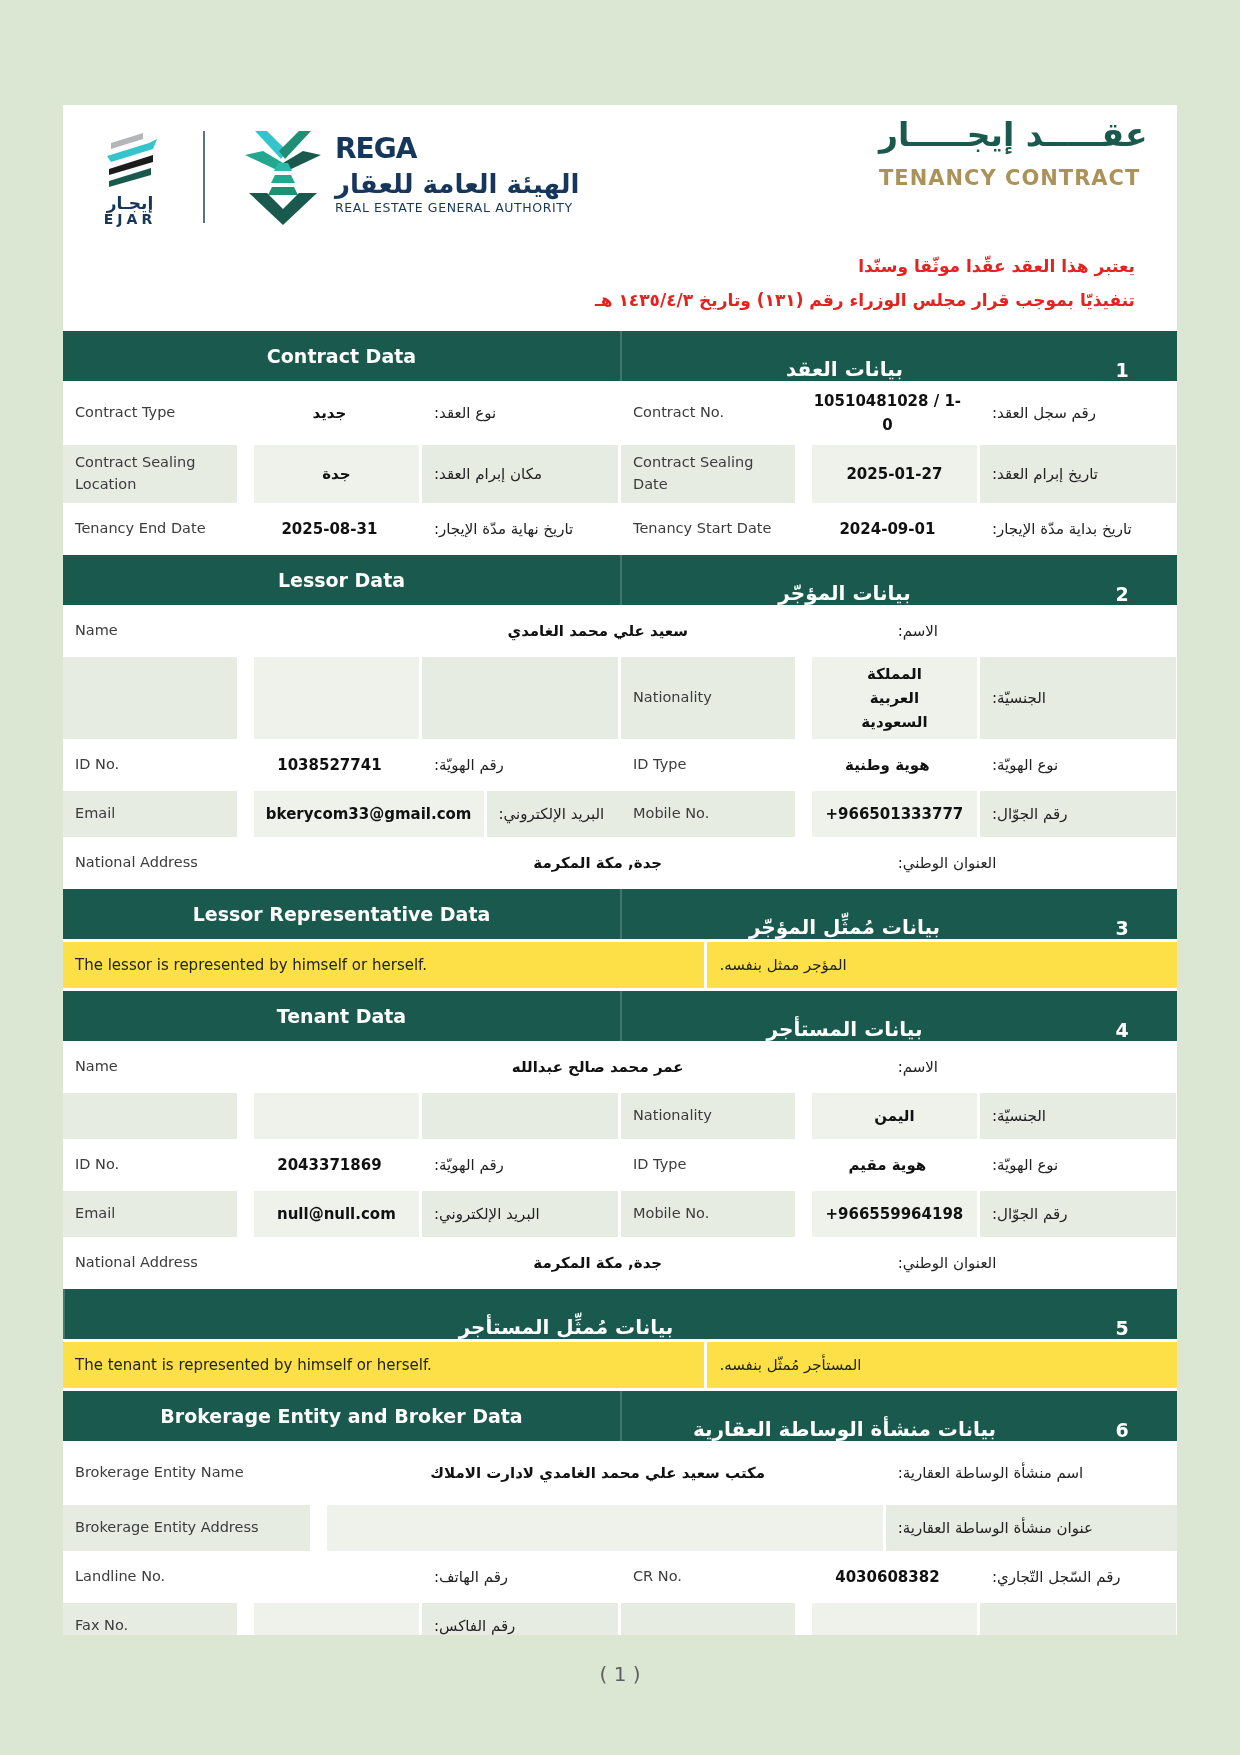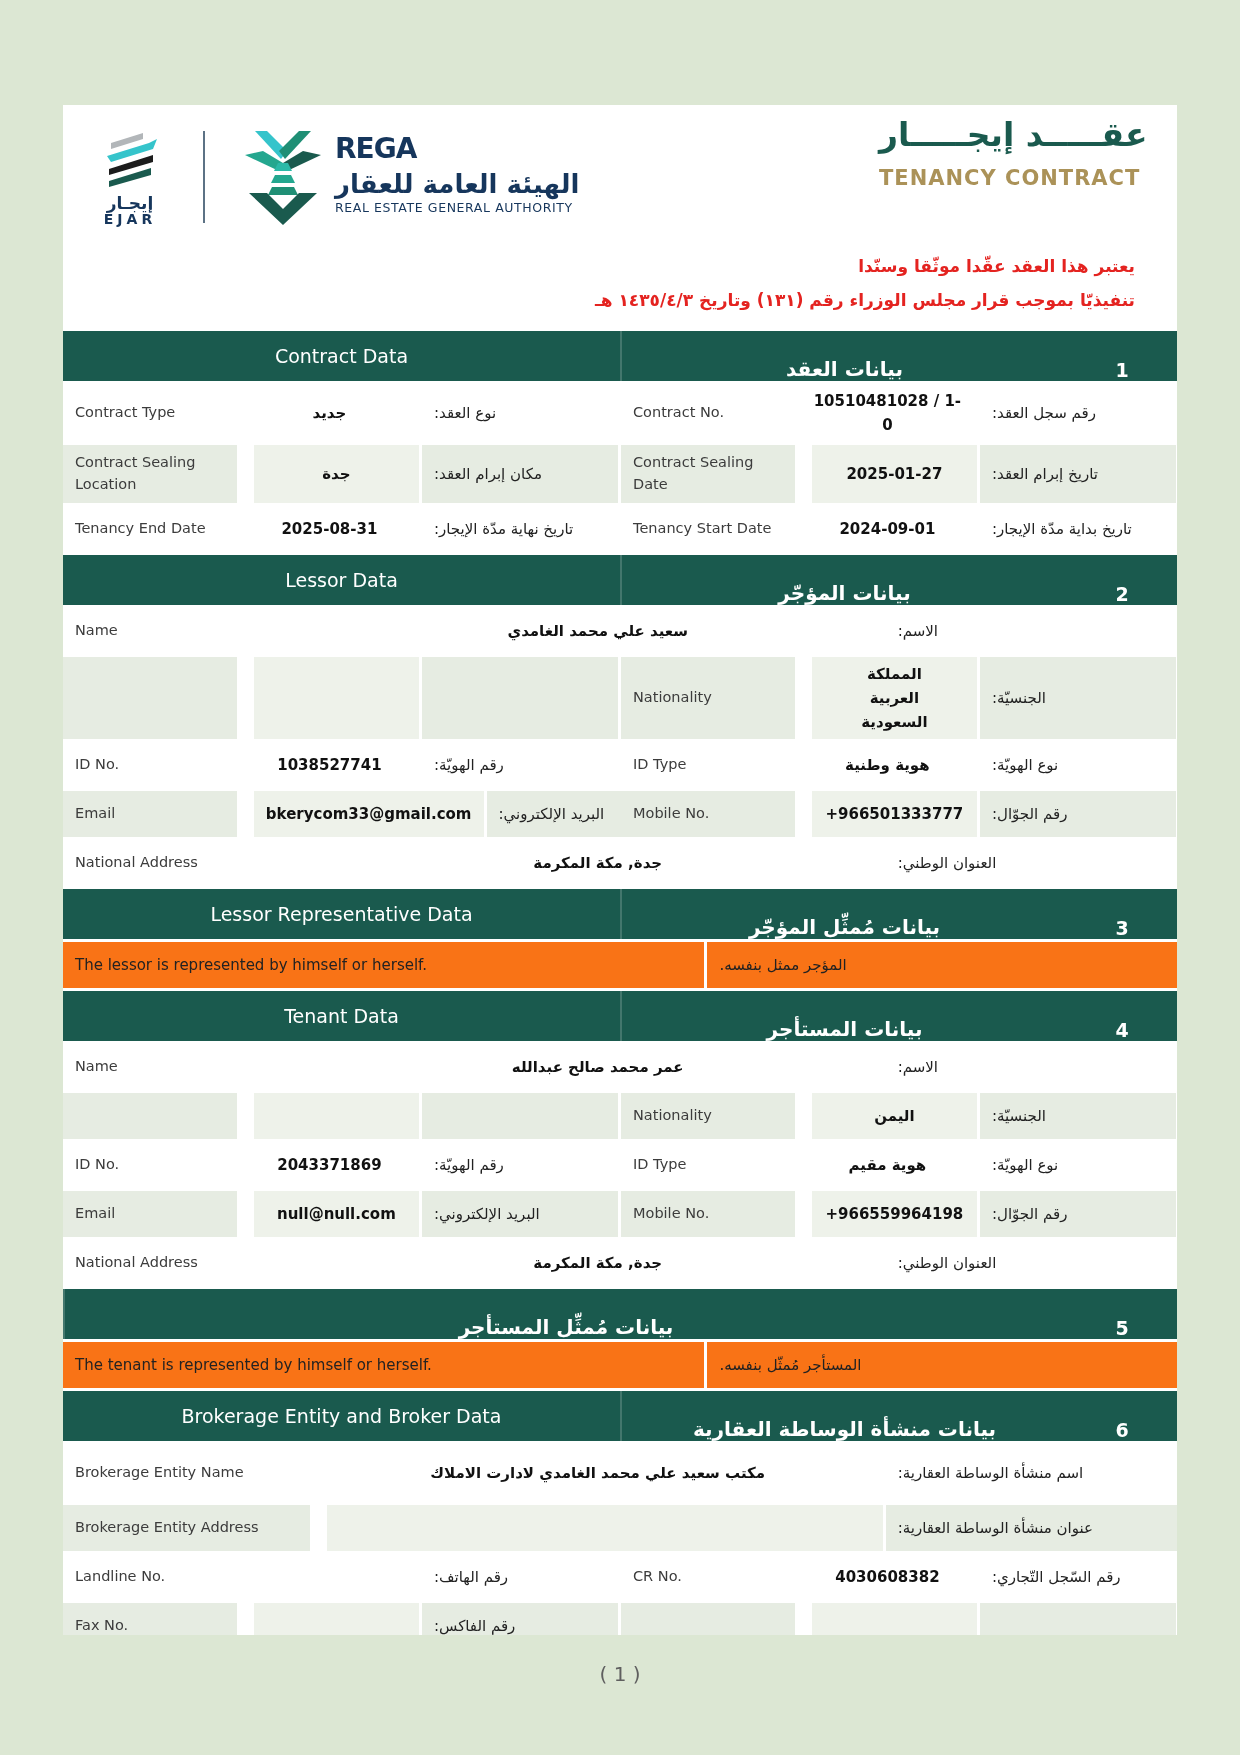--- a/index.html
+++ b/index.html
@@ -34,38 +34,38 @@
     margin-top:2px;padding-right:42px;text-align:right;direction:rtl;
     color:#e42320;font-weight:bold;font-size:17px;line-height:2.0;
   }
   
   .tables{margin-top:14px;}
   .sec-header{
     display:flex;background:#1a5a4e;color:#fff;min-height:50px;
     margin-bottom:3px;align-items:stretch;
   }
   .sec-en{flex:0 0 50%;display:flex;align-items:center;justify-content:center;
-    font-weight:normal;font-size:19px;border-radius:14px;}
+    font-weight:bold;font-size:19px;border-radius:14px;}
   .sec-right{flex:1;display:flex;align-items:flex-end;border-left:2px solid rgba(255,255,255,.18);}
   .sec-ar{flex:1;display:flex;align-items:center;justify-content:center;
     font-weight:bold;font-size:20px;direction:rtl;}
   .sec-num{flex:0 0 110px;display:flex;align-items:center;justify-content:center;
     font-weight:bold;font-size:19px;}
   .row{display:flex;gap:3px;margin-bottom:3px;min-height:46px;}
   .half{flex:0 0 calc(50% - 2px);display:flex;gap:3px;}
   .cell{display:flex;align-items:center;padding:5px 12px;background:#fff;}
   .cell.en{flex:0 0 27%;justify-content:flex-start;color:#3c3c3c;font-size:14.5px;line-height:1.5;}
   .cell.val{flex:1;justify-content:center;text-align:center;font-weight:bold;color:#111;font-size:15px;line-height:1.6;}
   .cell.ar{flex:0 0 31%;justify-content:flex-end;text-align:right;direction:rtl;color:#222;font-size:15px;}
   .row.full .cell.en{flex:0 0 20%;}
   .row.full .cell.ar{flex:0 0 24%;}
   .row.gray .cell{background:#e6ece2;}
   .row.gray .cell.val{background:#eef2ea;margin-left:14px;}
   .row.note{justify-content:space-between;}
-  .row.note .cell{background:#f97316;}
+  .row.note .cell{background:#fde047;}
   .row.note .cell.en{flex:1;font-size:15px;color:#222;}
   .row.note .cell.ar{flex:0 0 40%;}
   .r-tall{min-height:58px;}
   .r-nat .cell.val{padding:5px 46px;}
   
   .page-footer{
     position:absolute;left:0;width:100%;top:1662px;text-align:center;
     color:#5f5f5f;font-size:20px;
   }
 </style>

